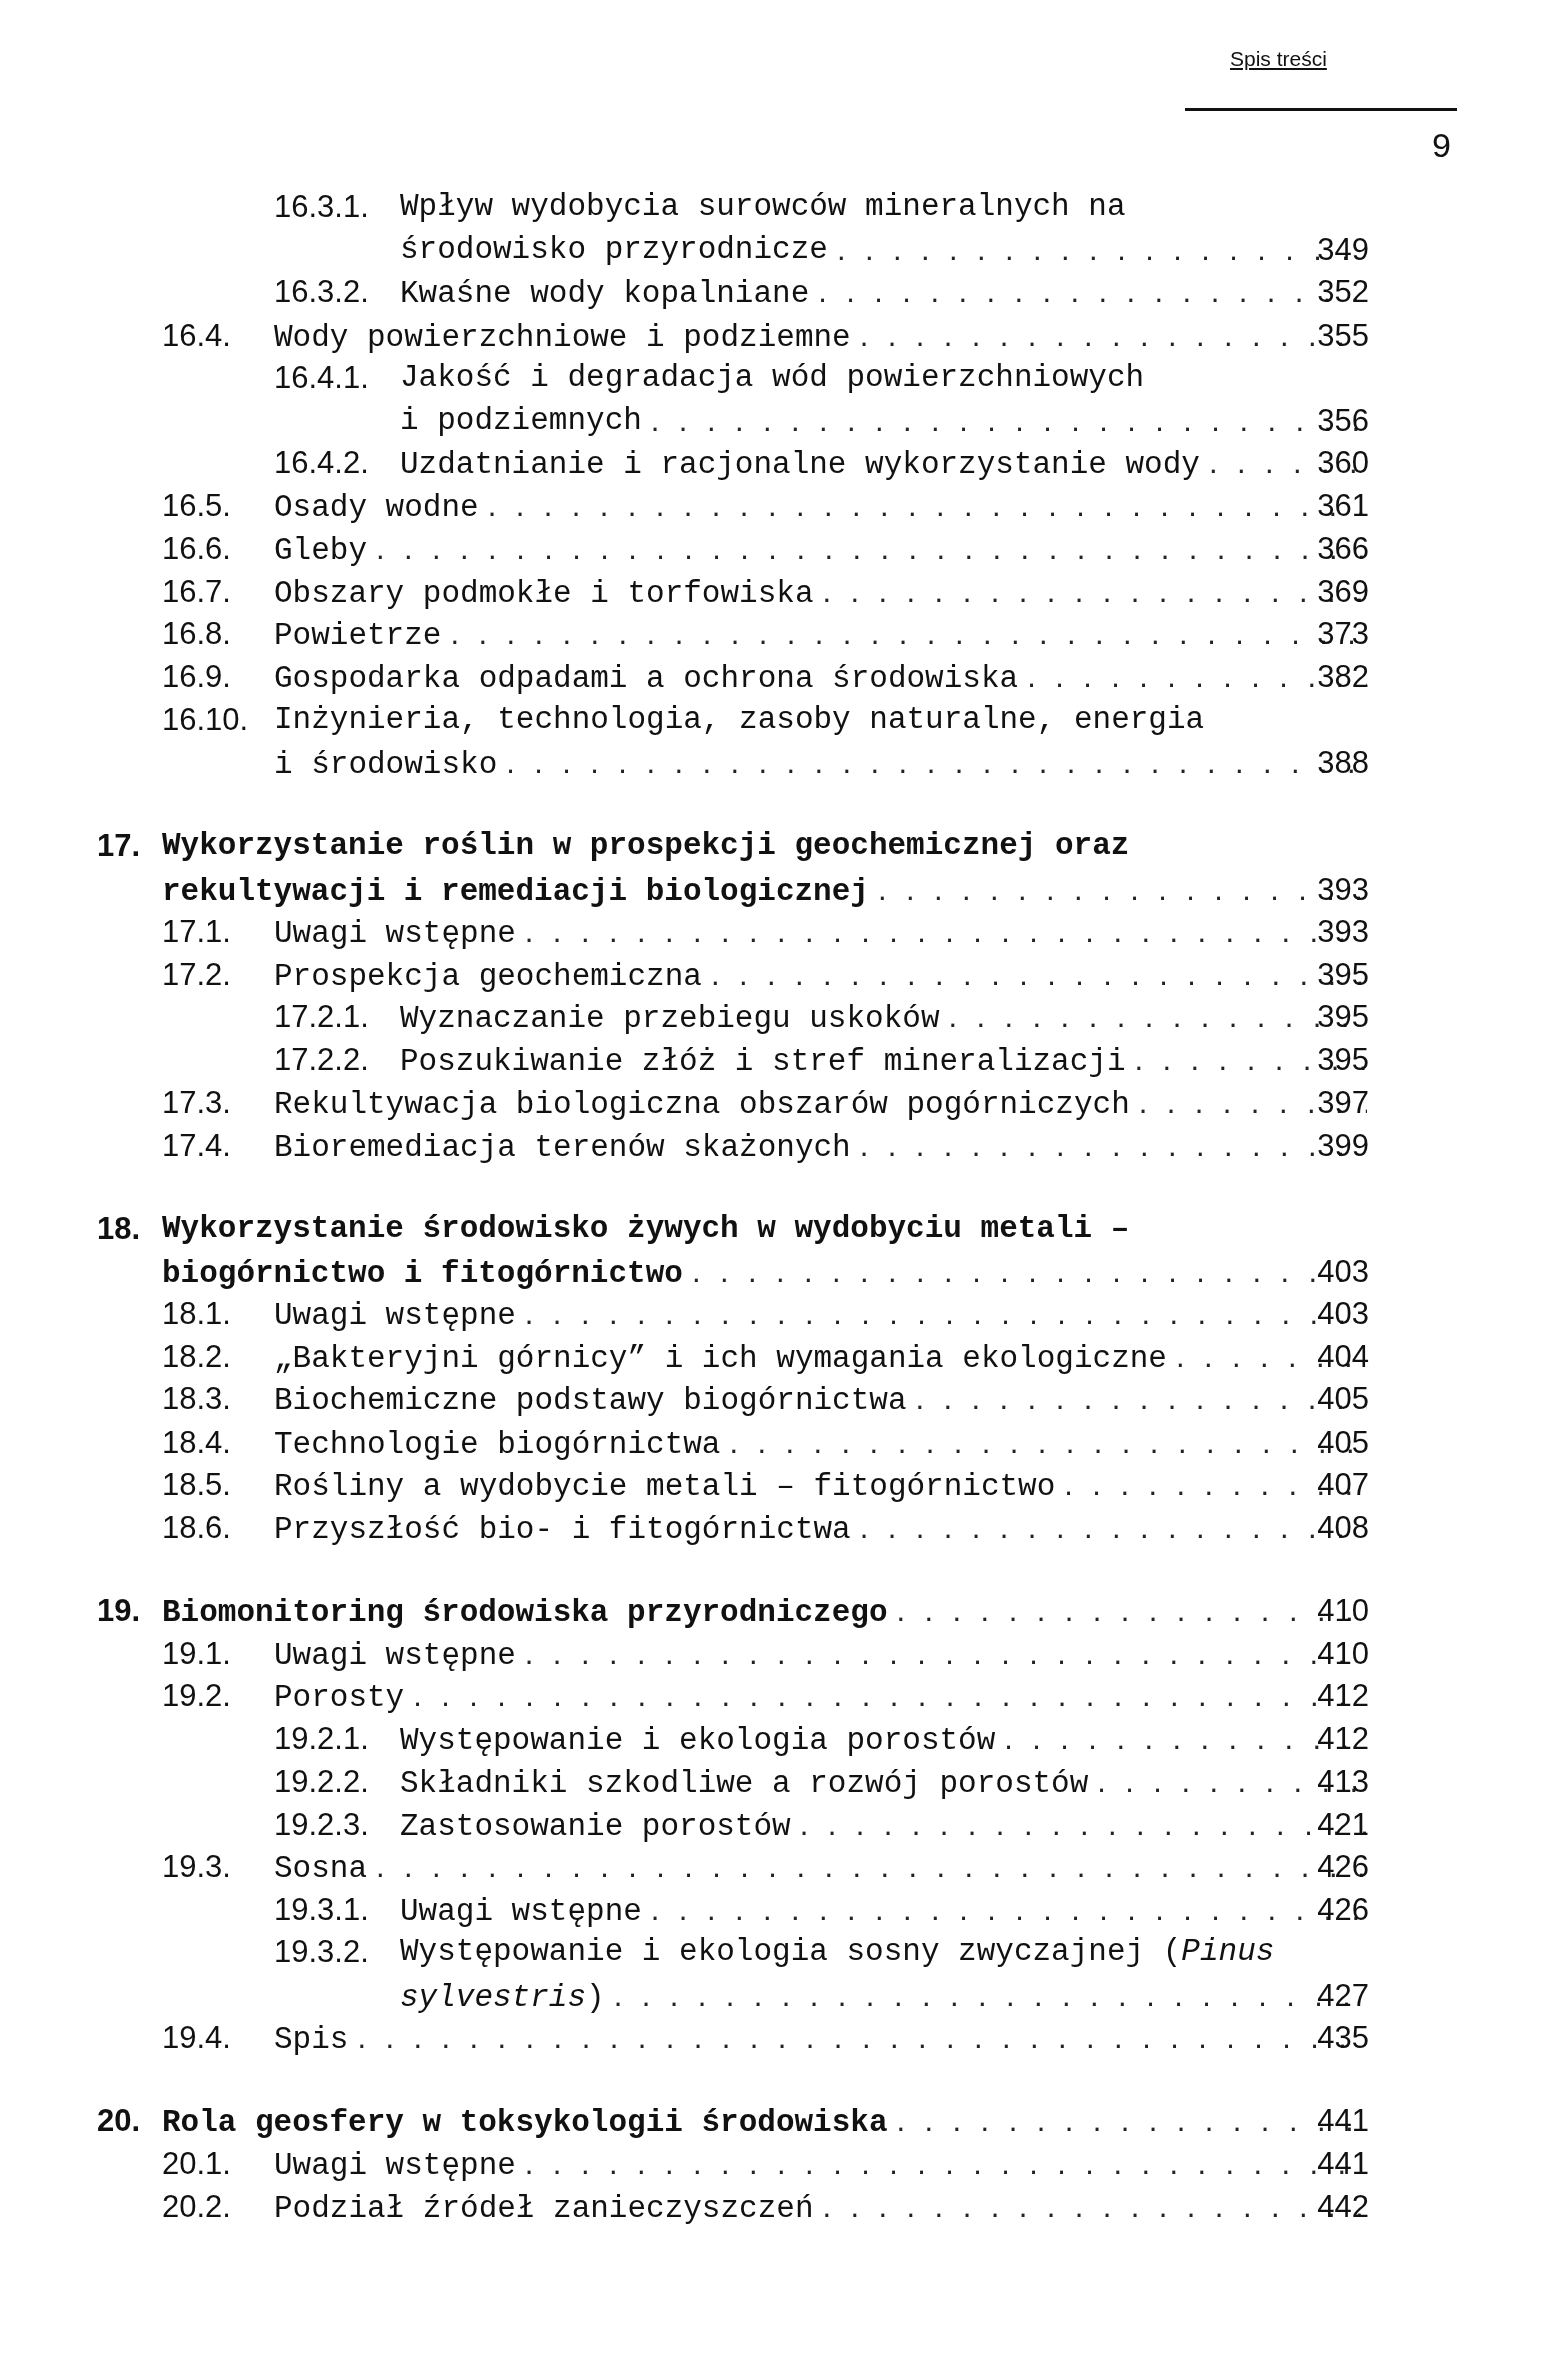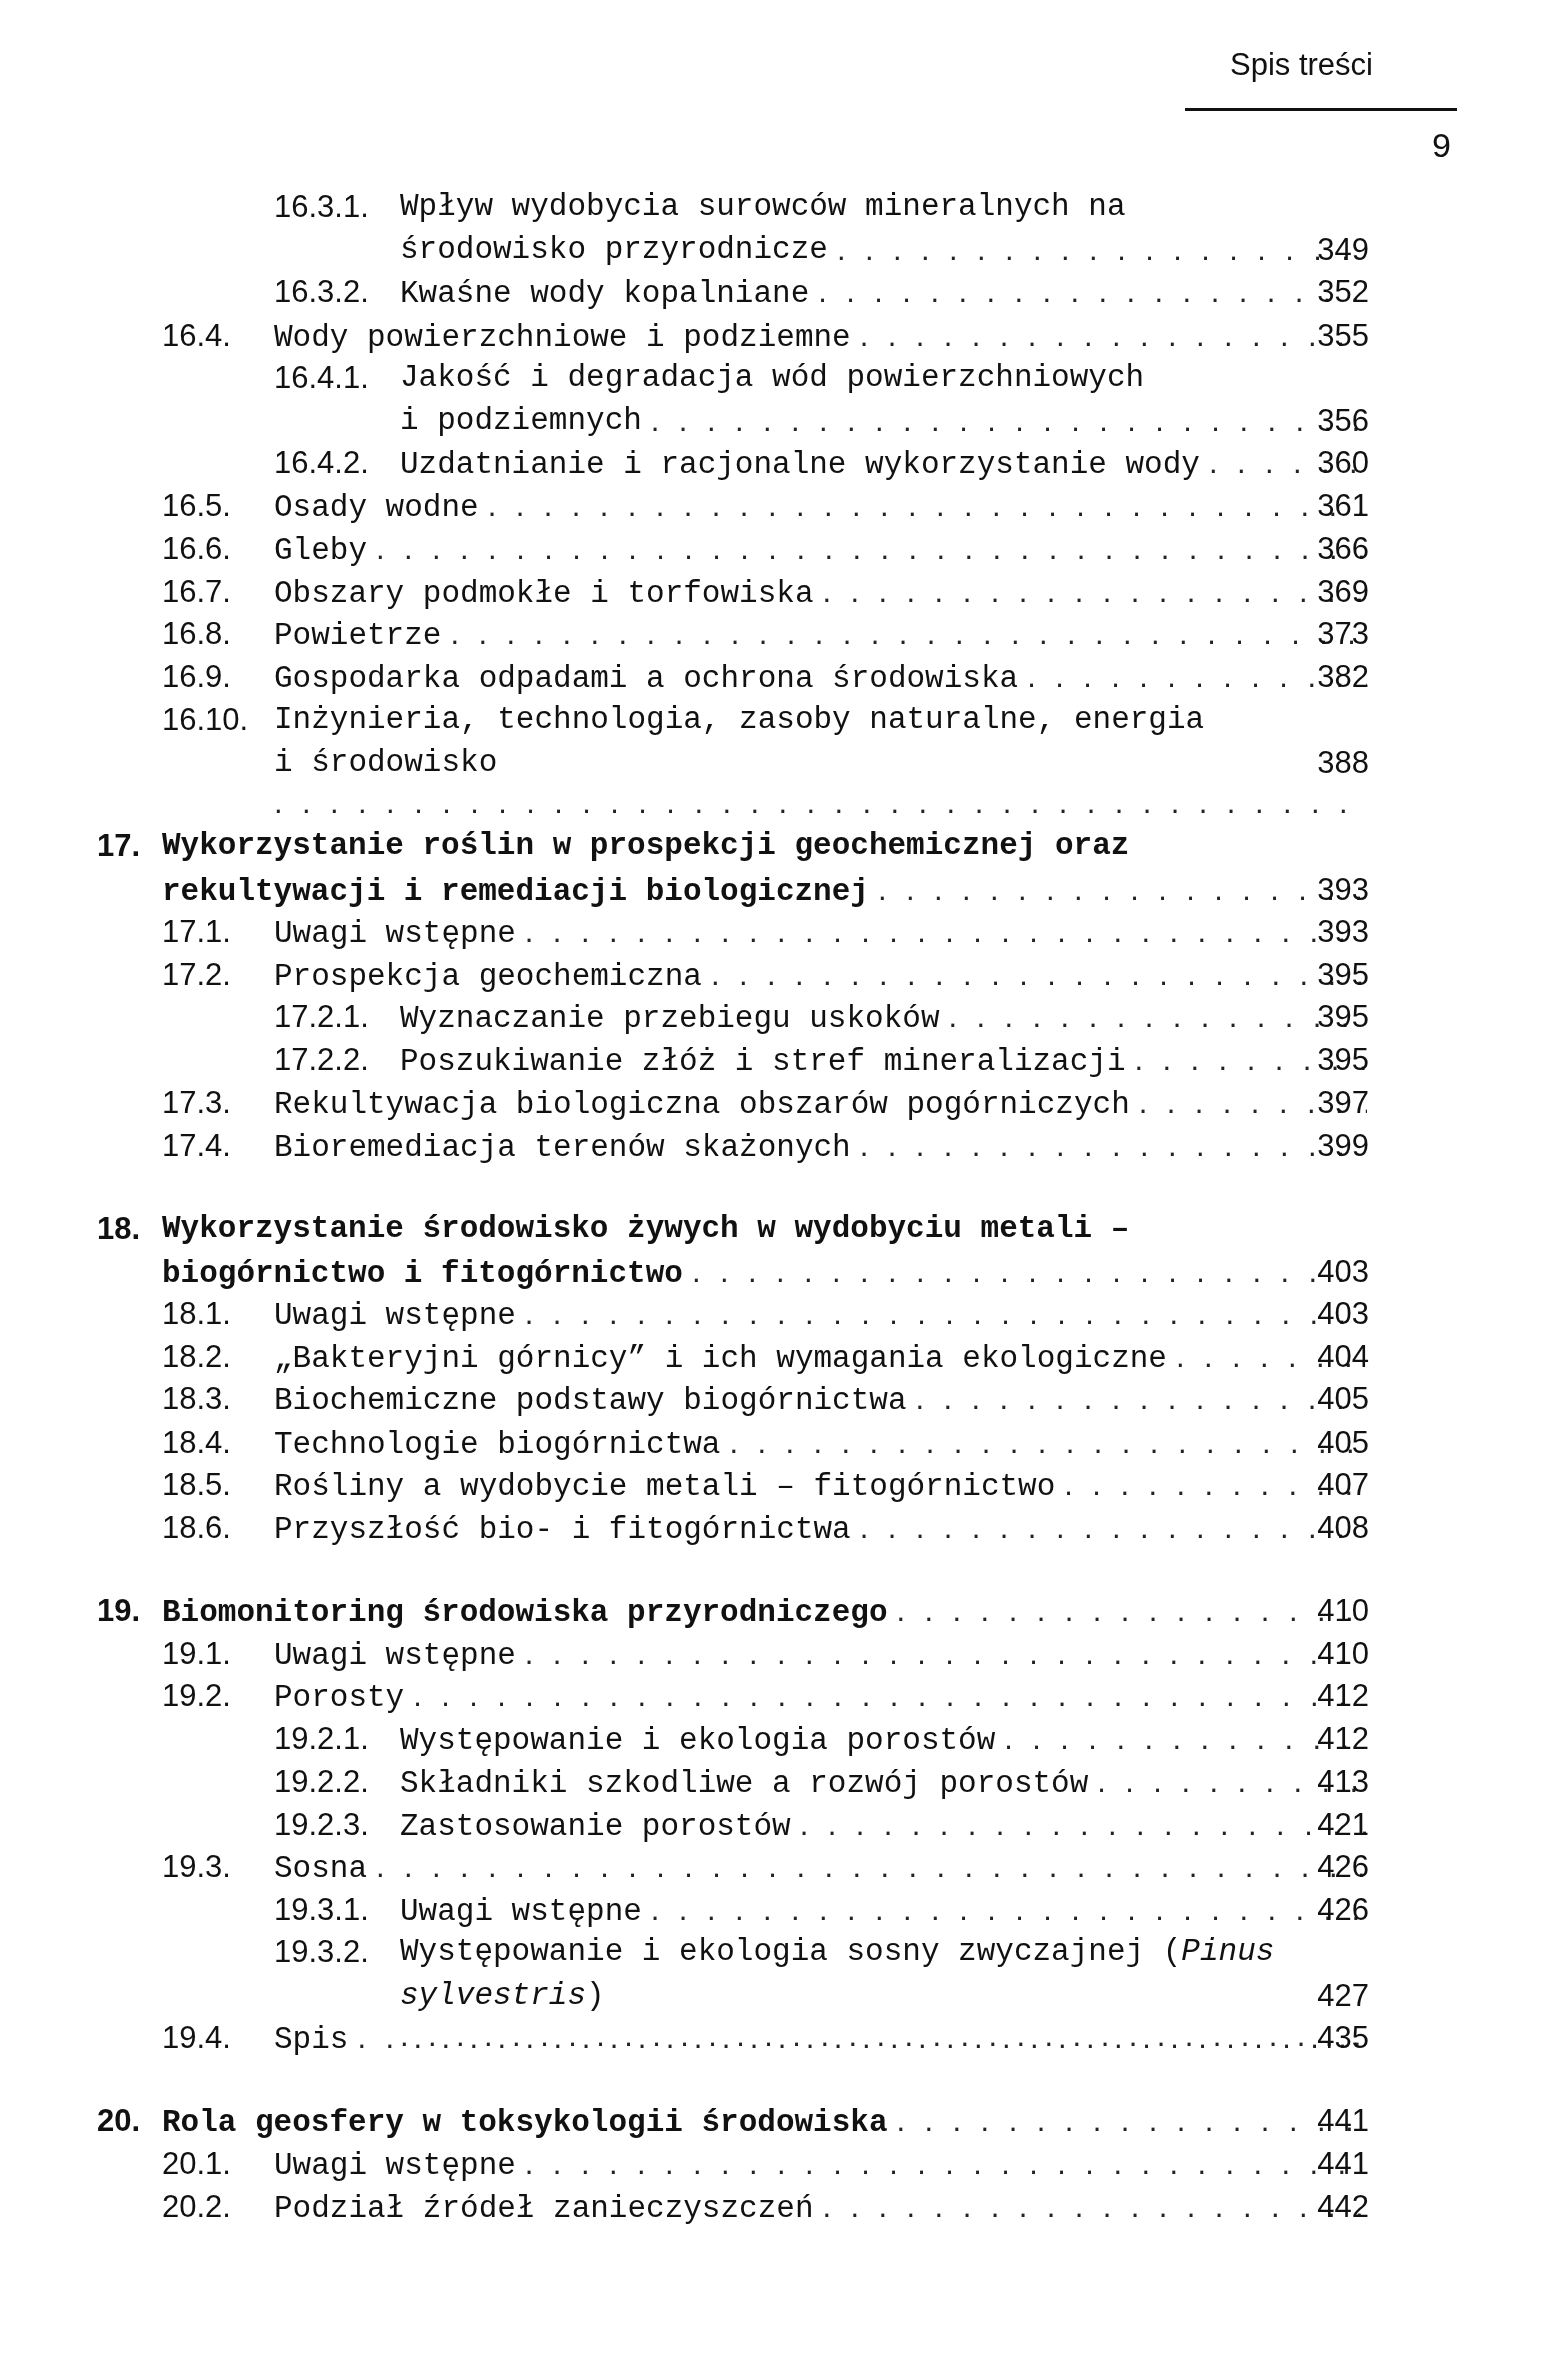--- a/index.html
+++ b/index.html
@@ -1,18 +1,18 @@
 <!DOCTYPE html>
 <html style="font-size:14.4px"><head>
 <meta charset="utf-8">
 <style>
   html, body { margin: 0; padding: 0; background: #ffffff; }
   body { width: 1547px; height: 2377px; position: relative; overflow: hidden;
          font-family: "Liberation Sans", "DejaVu Sans", sans-serif; color: #111111; }
-  .header-title { position: absolute; left: 1230px; top: 47px; font-size: 31px; letter-spacing: 0px; }
+  .header-title { position: absolute; left: 1230px; top: 47px; font-size: 21px; letter-spacing: 0px; text-decoration: underline; }
   .header-rule { position: absolute; left: 1185px; top: 108px; width: 272px; height: 2.7px; background: #111; }
   .page-num { position: absolute; left: 1432px; top: 126px; font-size: 34px; }
   .line { position: absolute; left: 0; width: 1547px; height: 40px; font-size: 31px; line-height: 40px; white-space: nowrap; }
   .num { position: absolute; top: 0; }
   .txt { position: absolute; top: 0; right: 180px; display: flex; align-items: baseline; overflow: hidden; }
   .txt .label { flex: 0 0 auto; padding-right: 9px; font-family: Liberation Mono, monospace; }
   .txt .dots { flex: 1 1 auto; overflow: hidden; white-space: nowrap; letter-spacing: 10.8px; color: #222; }
   .txt .dots::before { content: ". . . . . . . . . . . . . . . . . . . . . . . . . . . . . . . . . . . . . . . . . . . . . . . . . . . . . . . . . . . . . . . . . . . . . . . . . . . . . . . . . . . . . . . . . . . . . . . . . . . . . . . . . . . . . . . . . . . . . . . . . . . . "; letter-spacing: 0; word-spacing: 10.8px; }
   .pg { position: absolute; top: 0; right: 178px; width: 72px; text-align: right; }
   .bold { font-weight: bold; }
@@ -376,21 +376,21 @@
   </div>
 </div>
 
 <style>
   
   .line.l1[data-name="toc-entry"] .num { left: 162px; }
   .line.l1[data-name="toc-entry"] .txt { left: 274px; }
   
   .line.l2[data-name="toc-entry"] .num { left: 274px; }
   .line.l2[data-name="toc-entry"] .txt { left: 400px; }
-  .line.l2[data-name="toc-entry-continuation"] .txt { left: 400px; flex-direction: column; }
+  .line.l2[data-name="toc-entry-continuation"] .txt { left: 400px; }
   
   .line.l2:nth-child(-n+14)[data-name="toc-entry"] .num { left: 162px; }
   .line.l2:nth-child(-n+14)[data-name="toc-entry"] .txt { left: 274px; justify-content: flex-end; }
   .line.l2:nth-child(-n+14)[data-name="toc-entry-continuation"] .txt { left: 274px; }
   
   .line.l3 .num { left: 274px; }
   .line.l3 .txt { left: 400px; }
 </style>
 
 

